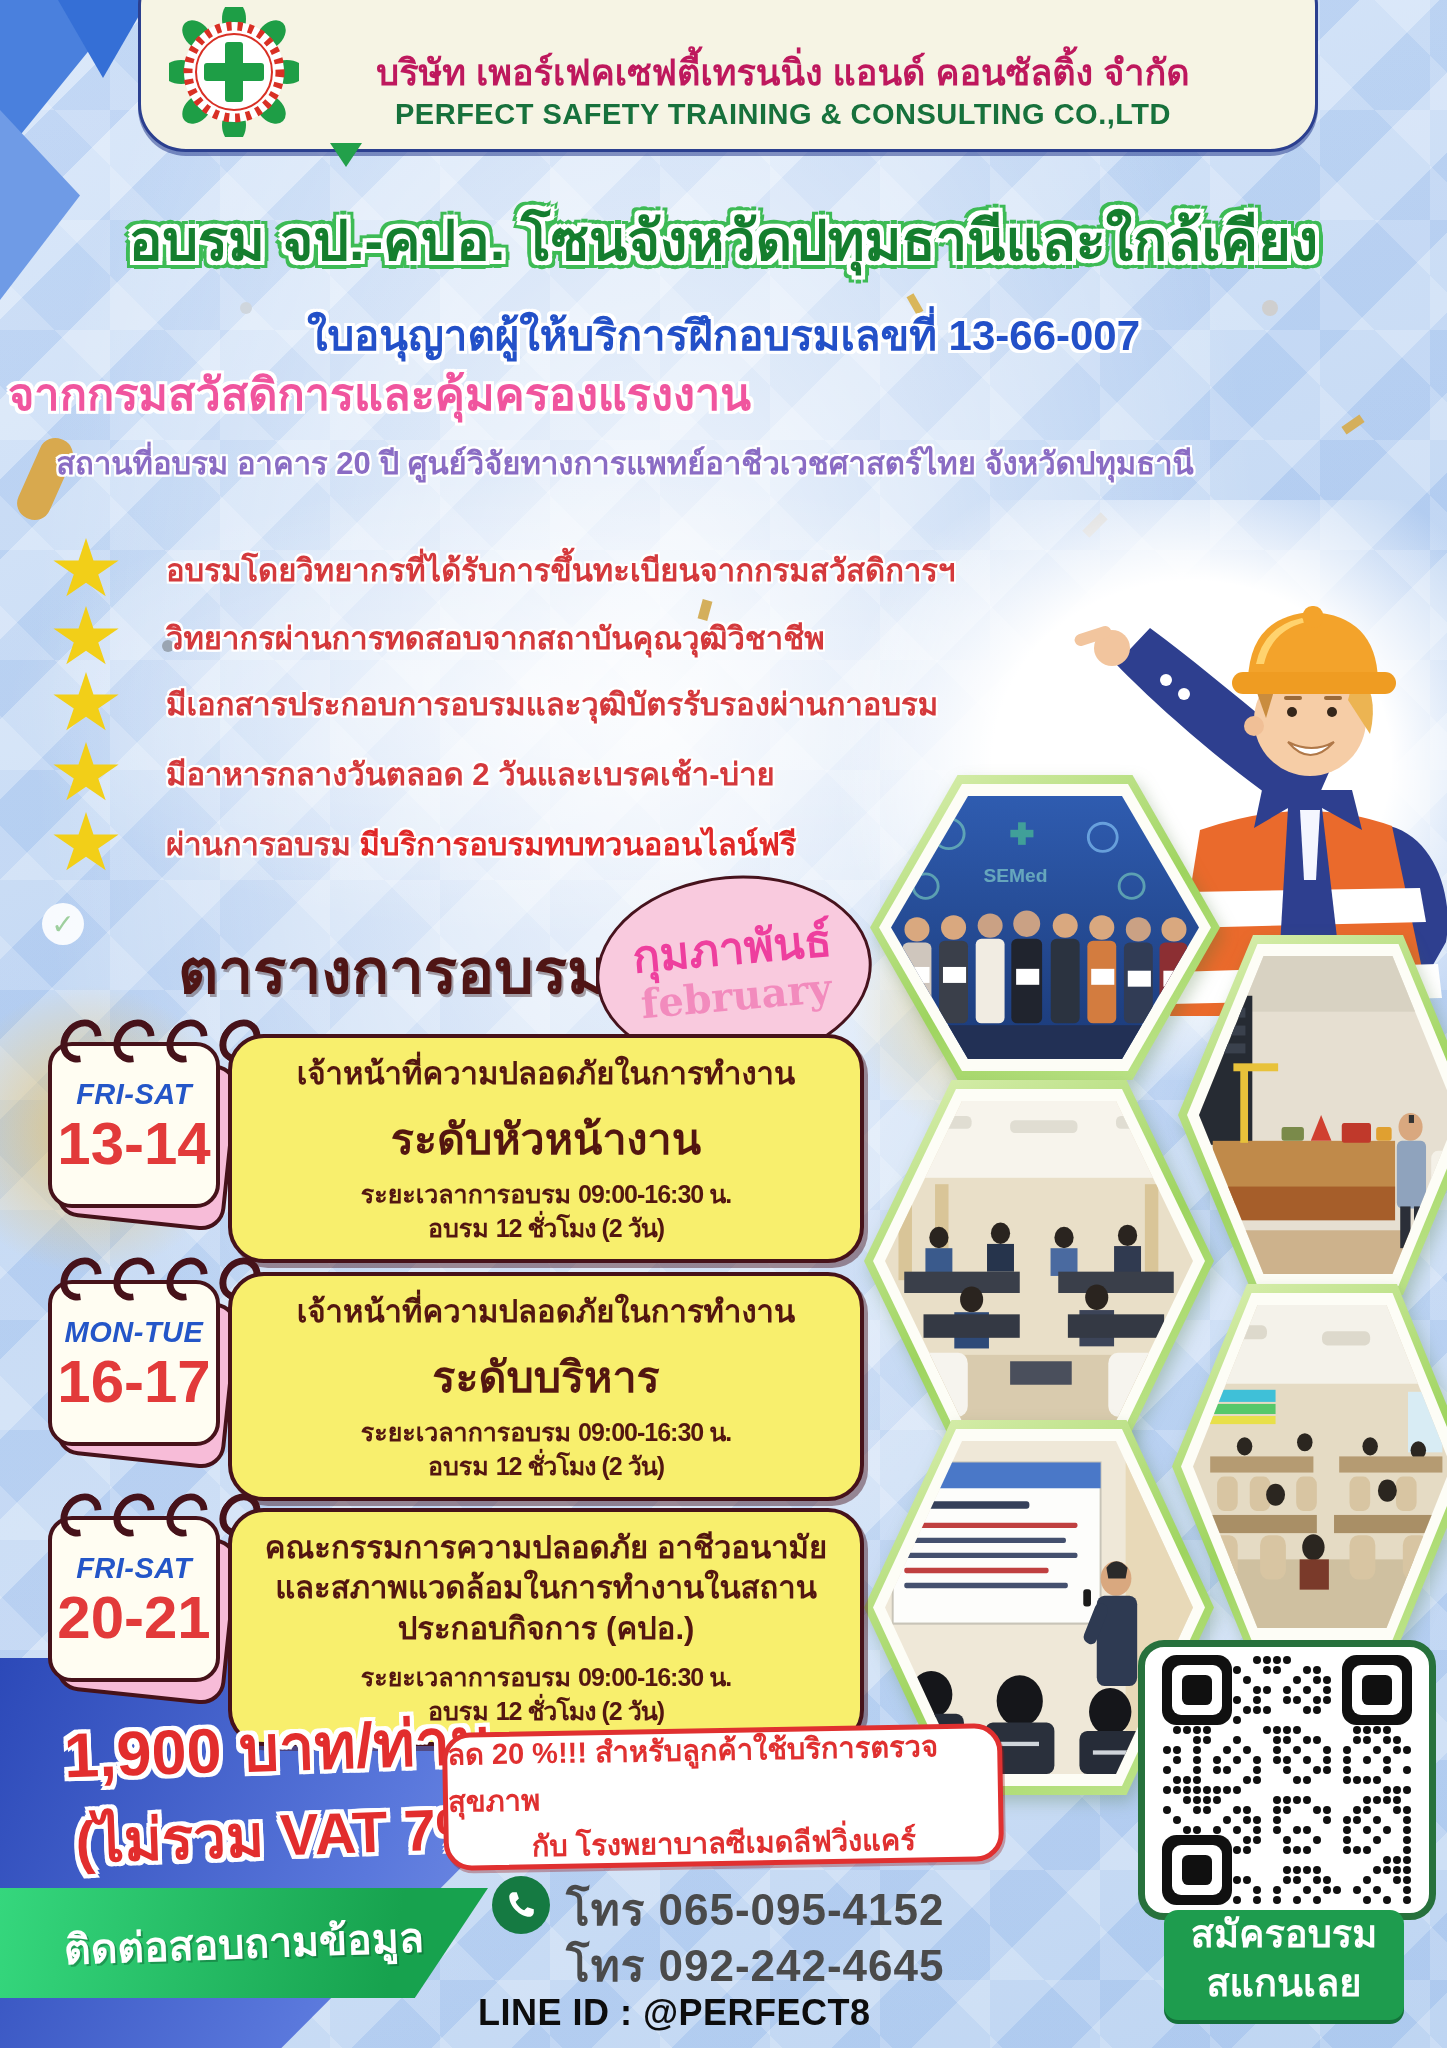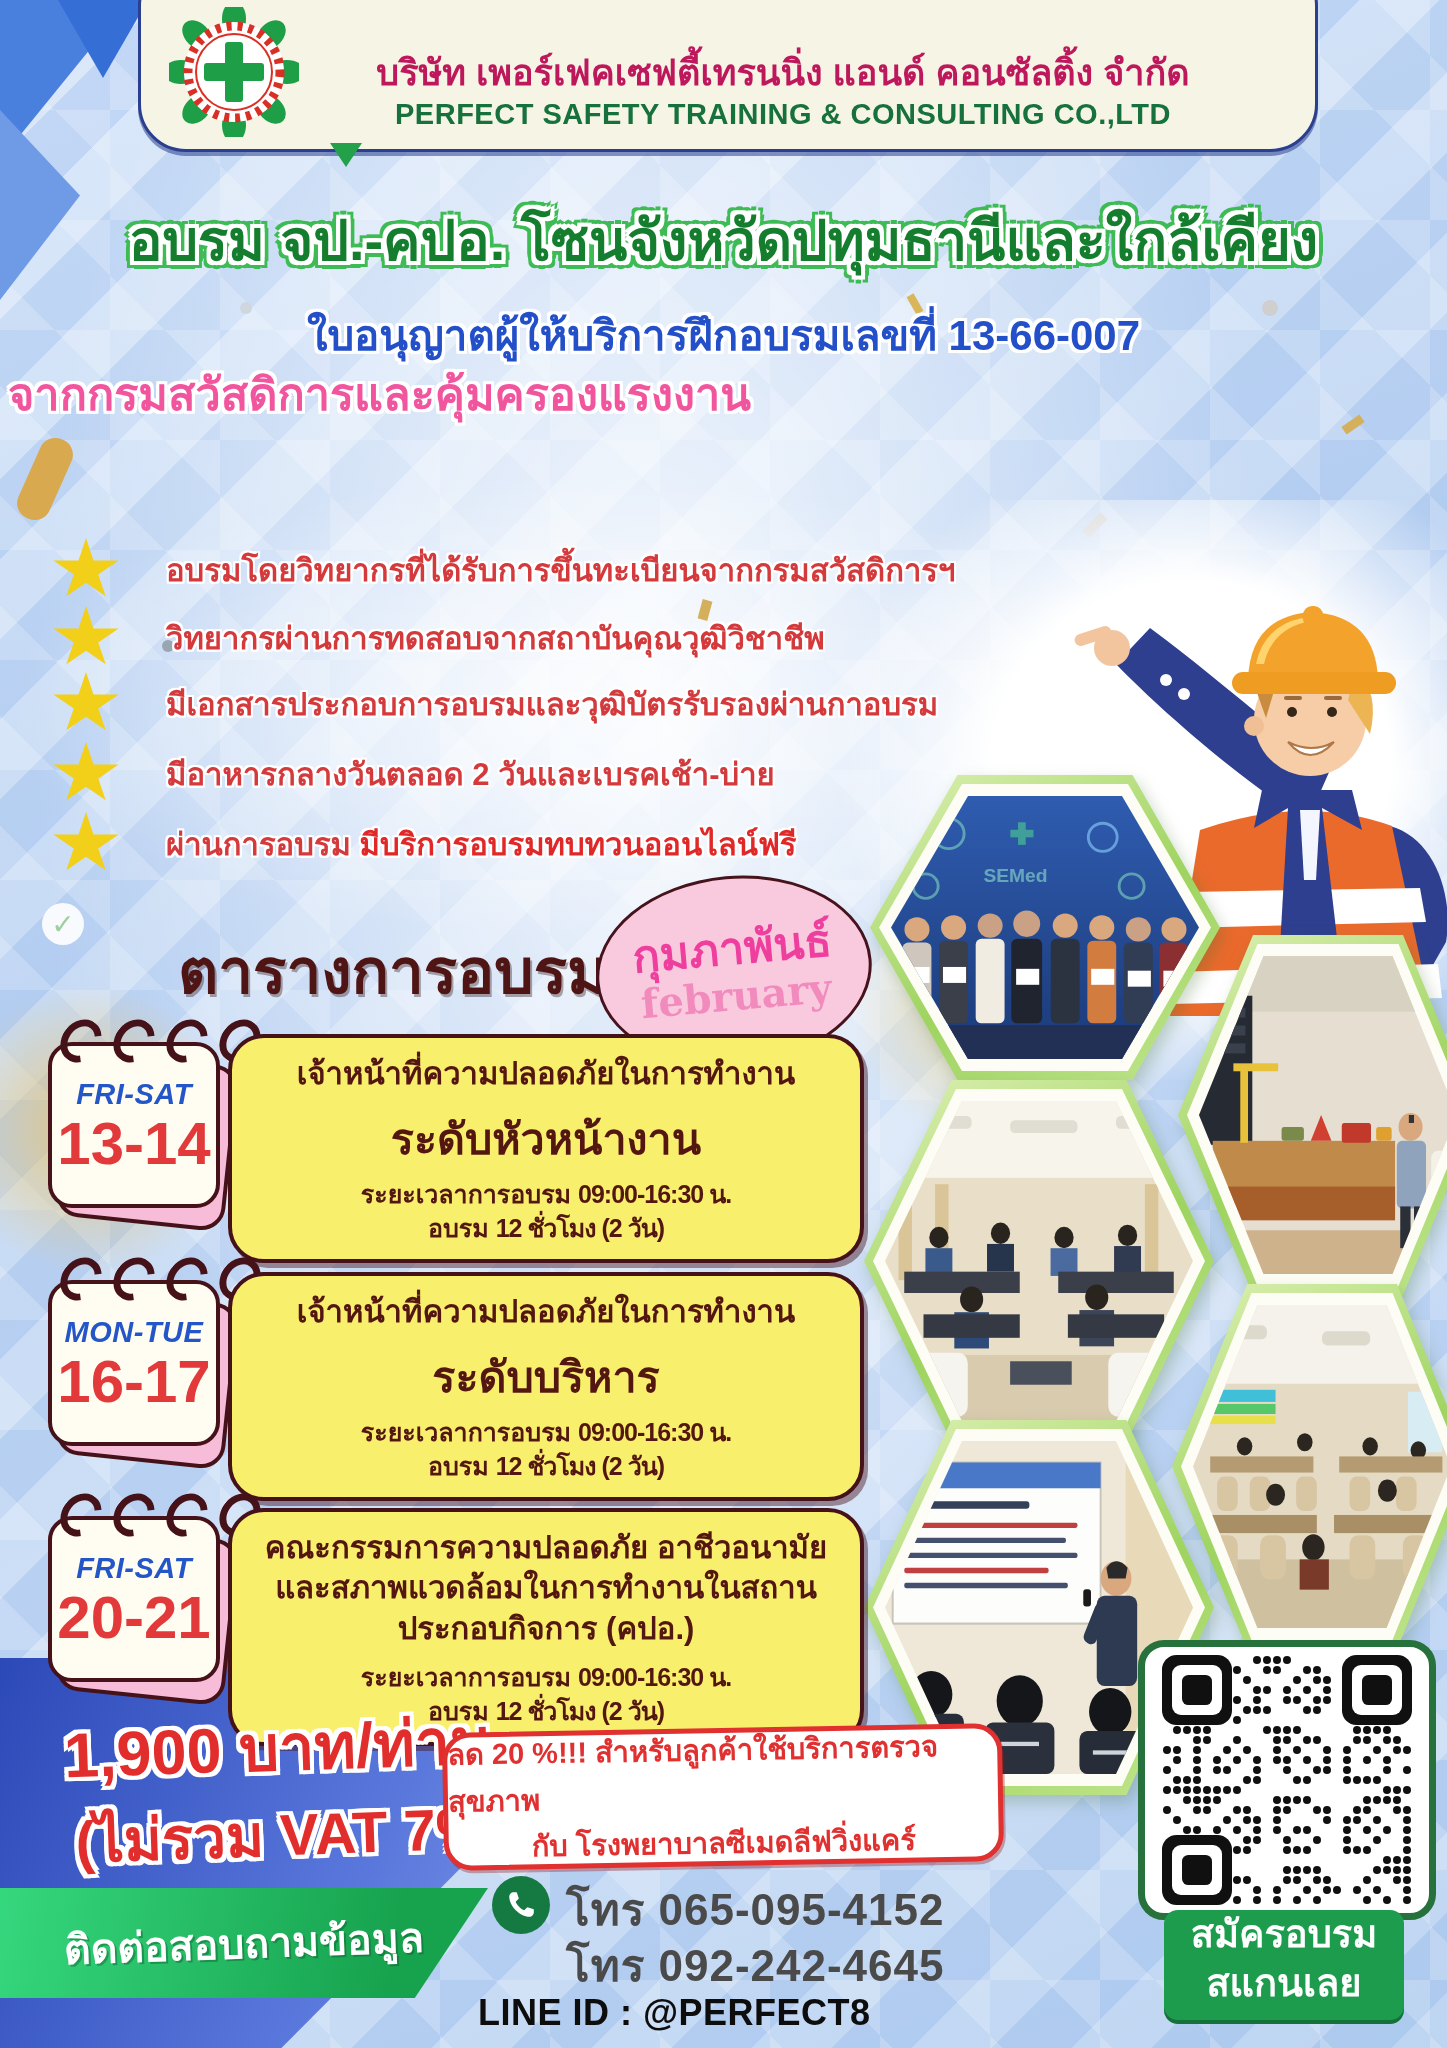--- a/index.html
+++ b/index.html
@@ -152,20 +152,21 @@
     <div class="header-text">
       <div class="company-th">บริษัท เพอร์เฟคเซฟตี้เทรนนิ่ง แอนด์ คอนซัลติ้ง จำกัด</div>
       <div class="company-en">PERFECT SAFETY TRAINING &amp; CONSULTING CO.,LTD</div>
     </div>
   </div>
   <div class="abs header-pointer"></div>
 
   <div class="abs main-title title-stroke">อบรม จป.-คปอ. โซนจังหวัดปทุมธานีและใกล้เคียง</div>
   <div class="abs license ow3">ใบอนุญาตผู้ให้บริการฝึกอบรมเลขที่ 13-66-007</div>
   <div class="abs license-from ow3">จากกรมสวัสดิการและคุ้มครองแรงงาน</div>
+  <div class="abs venue ow2">สถานที่อบรม อาคาร 20 ปี ศูนย์วิจัยทางการแพทย์อาชีวเวชศาสตร์ไทย จังหวัดปทุมธานี</div>
 
   <div class="abs hl" style="top:538px;">
     <span class="star"></span>
     <span class="hl-text ow2">อบรมโดยวิทยากรที่ได้รับการขึ้นทะเบียนจากกรมสวัสดิการฯ</span>
   </div>
   <div class="abs hl" style="top:606px;">
     <span class="star"></span>
     <span class="hl-text ow2">วิทยากรผ่านการทดสอบจากสถาบันคุณวุฒิวิชาชีพ</span>
   </div>
   <div class="abs hl" style="top:672px;">

